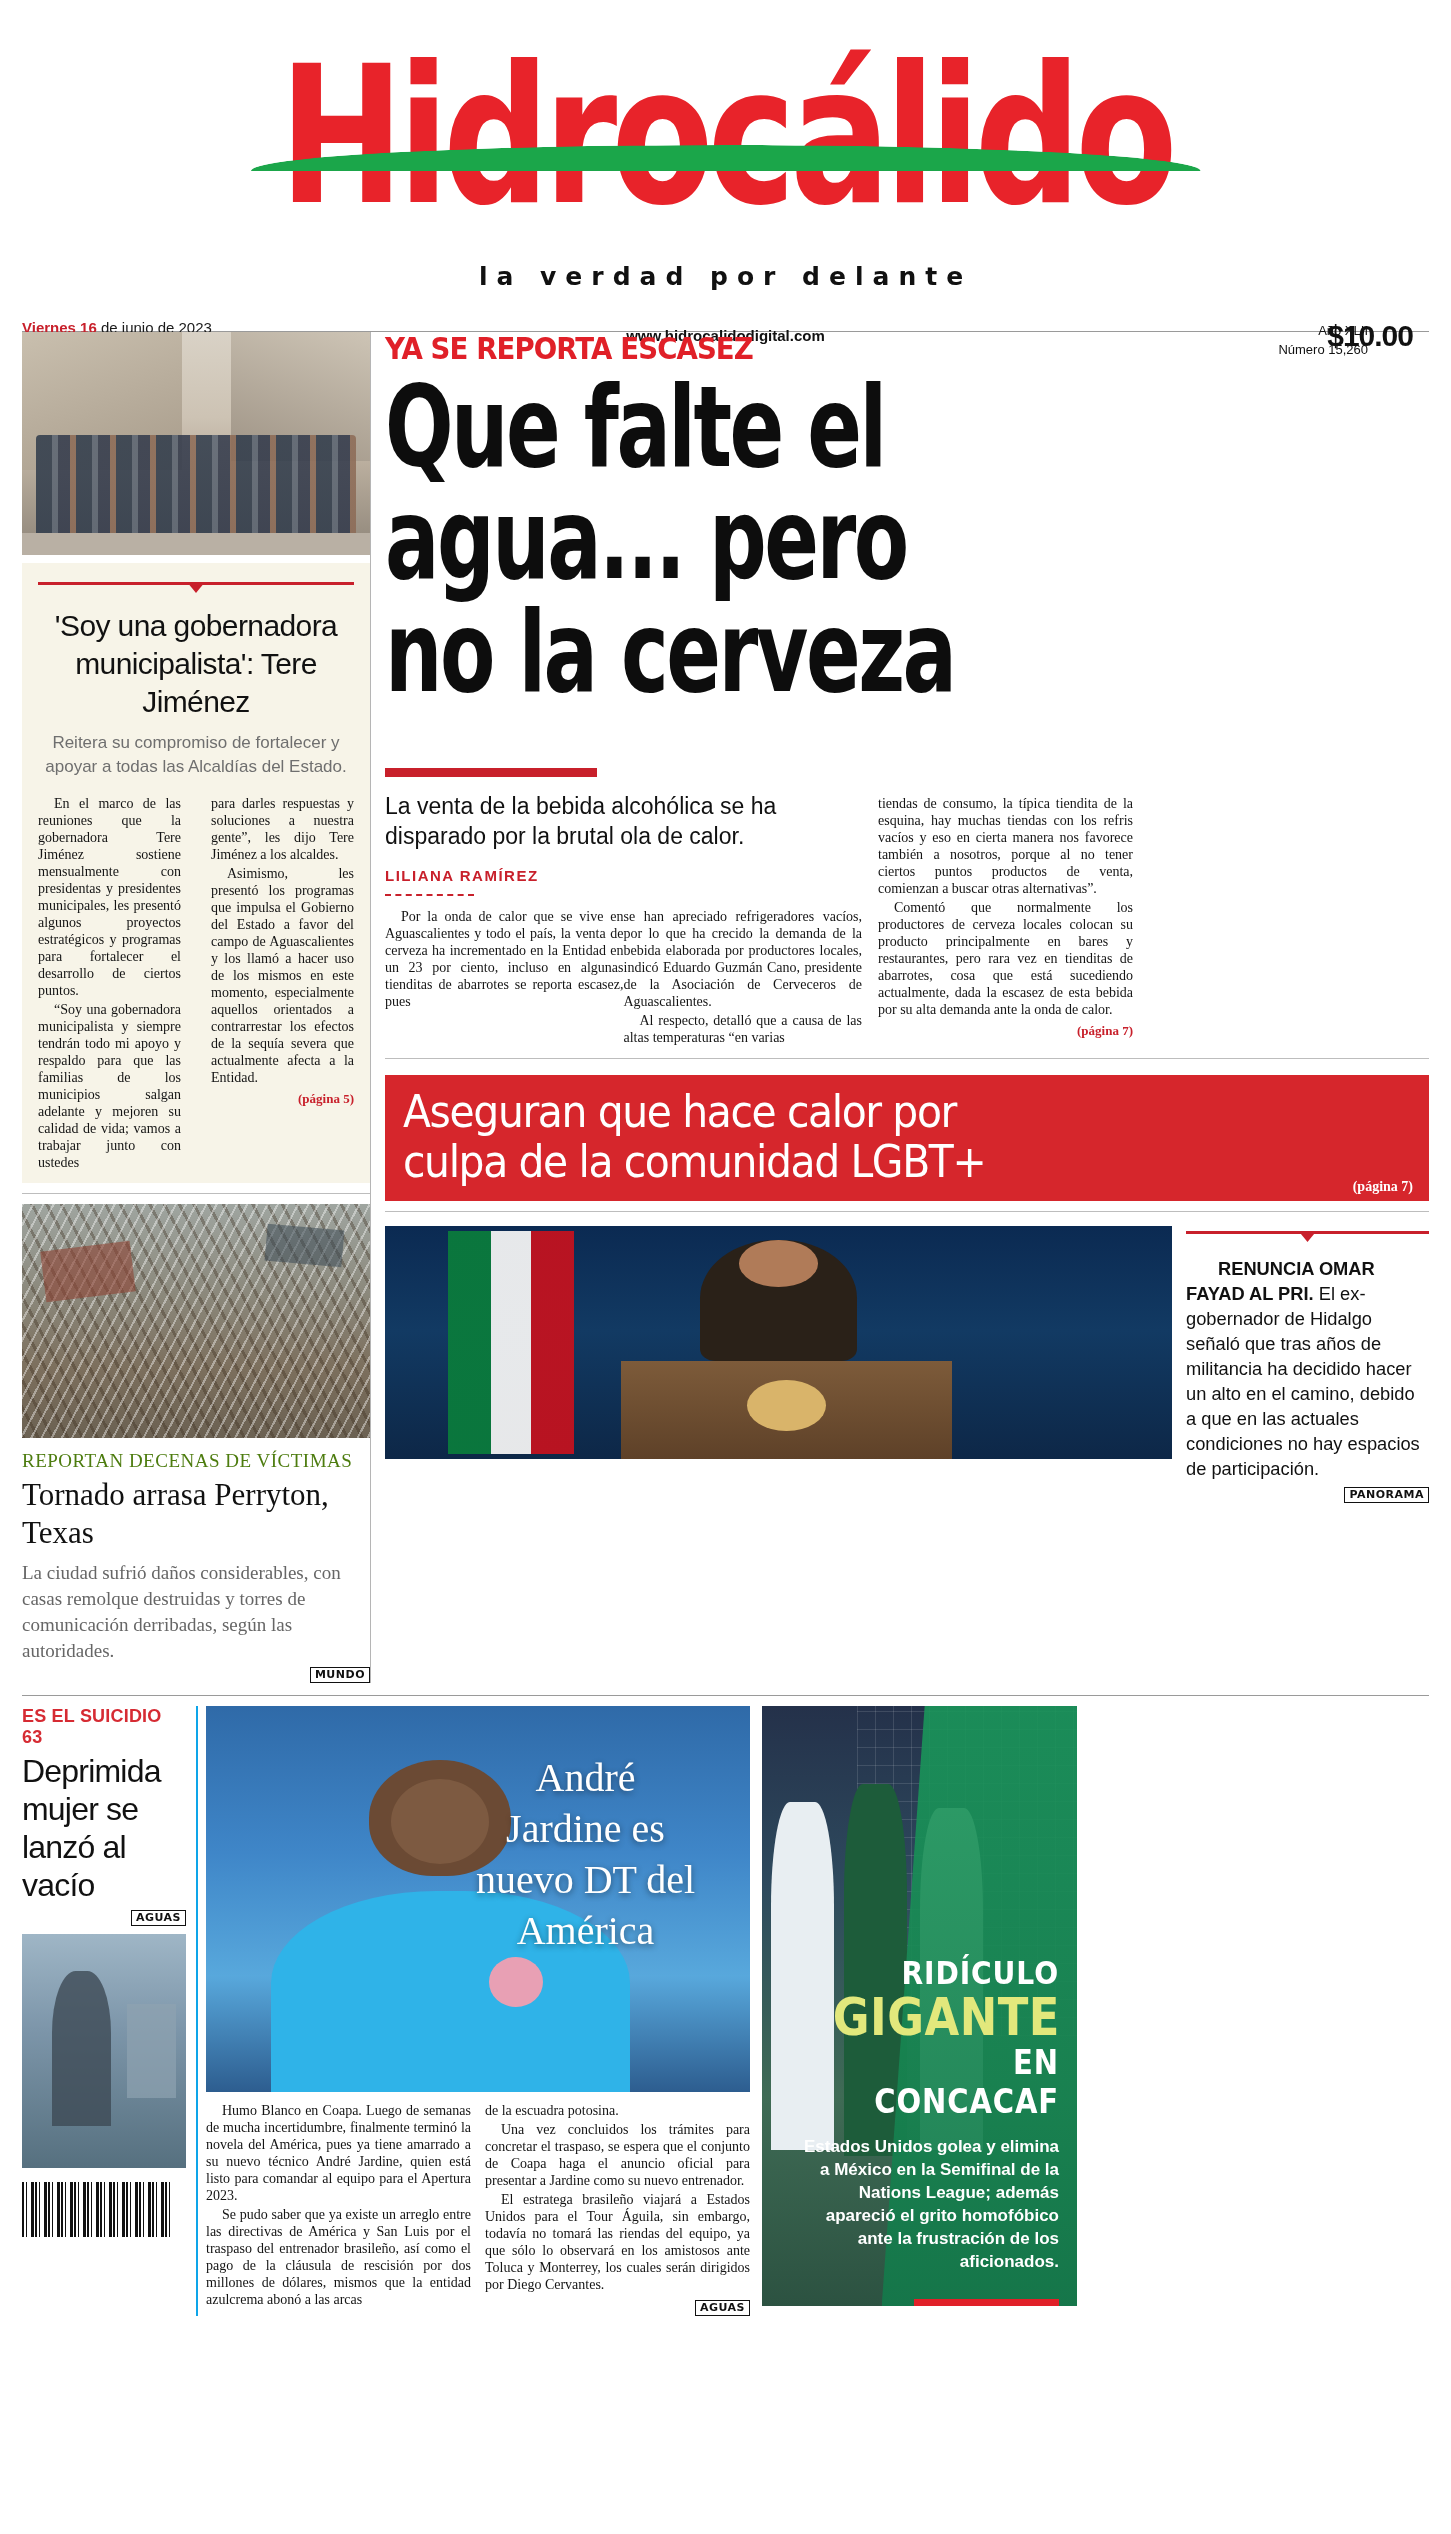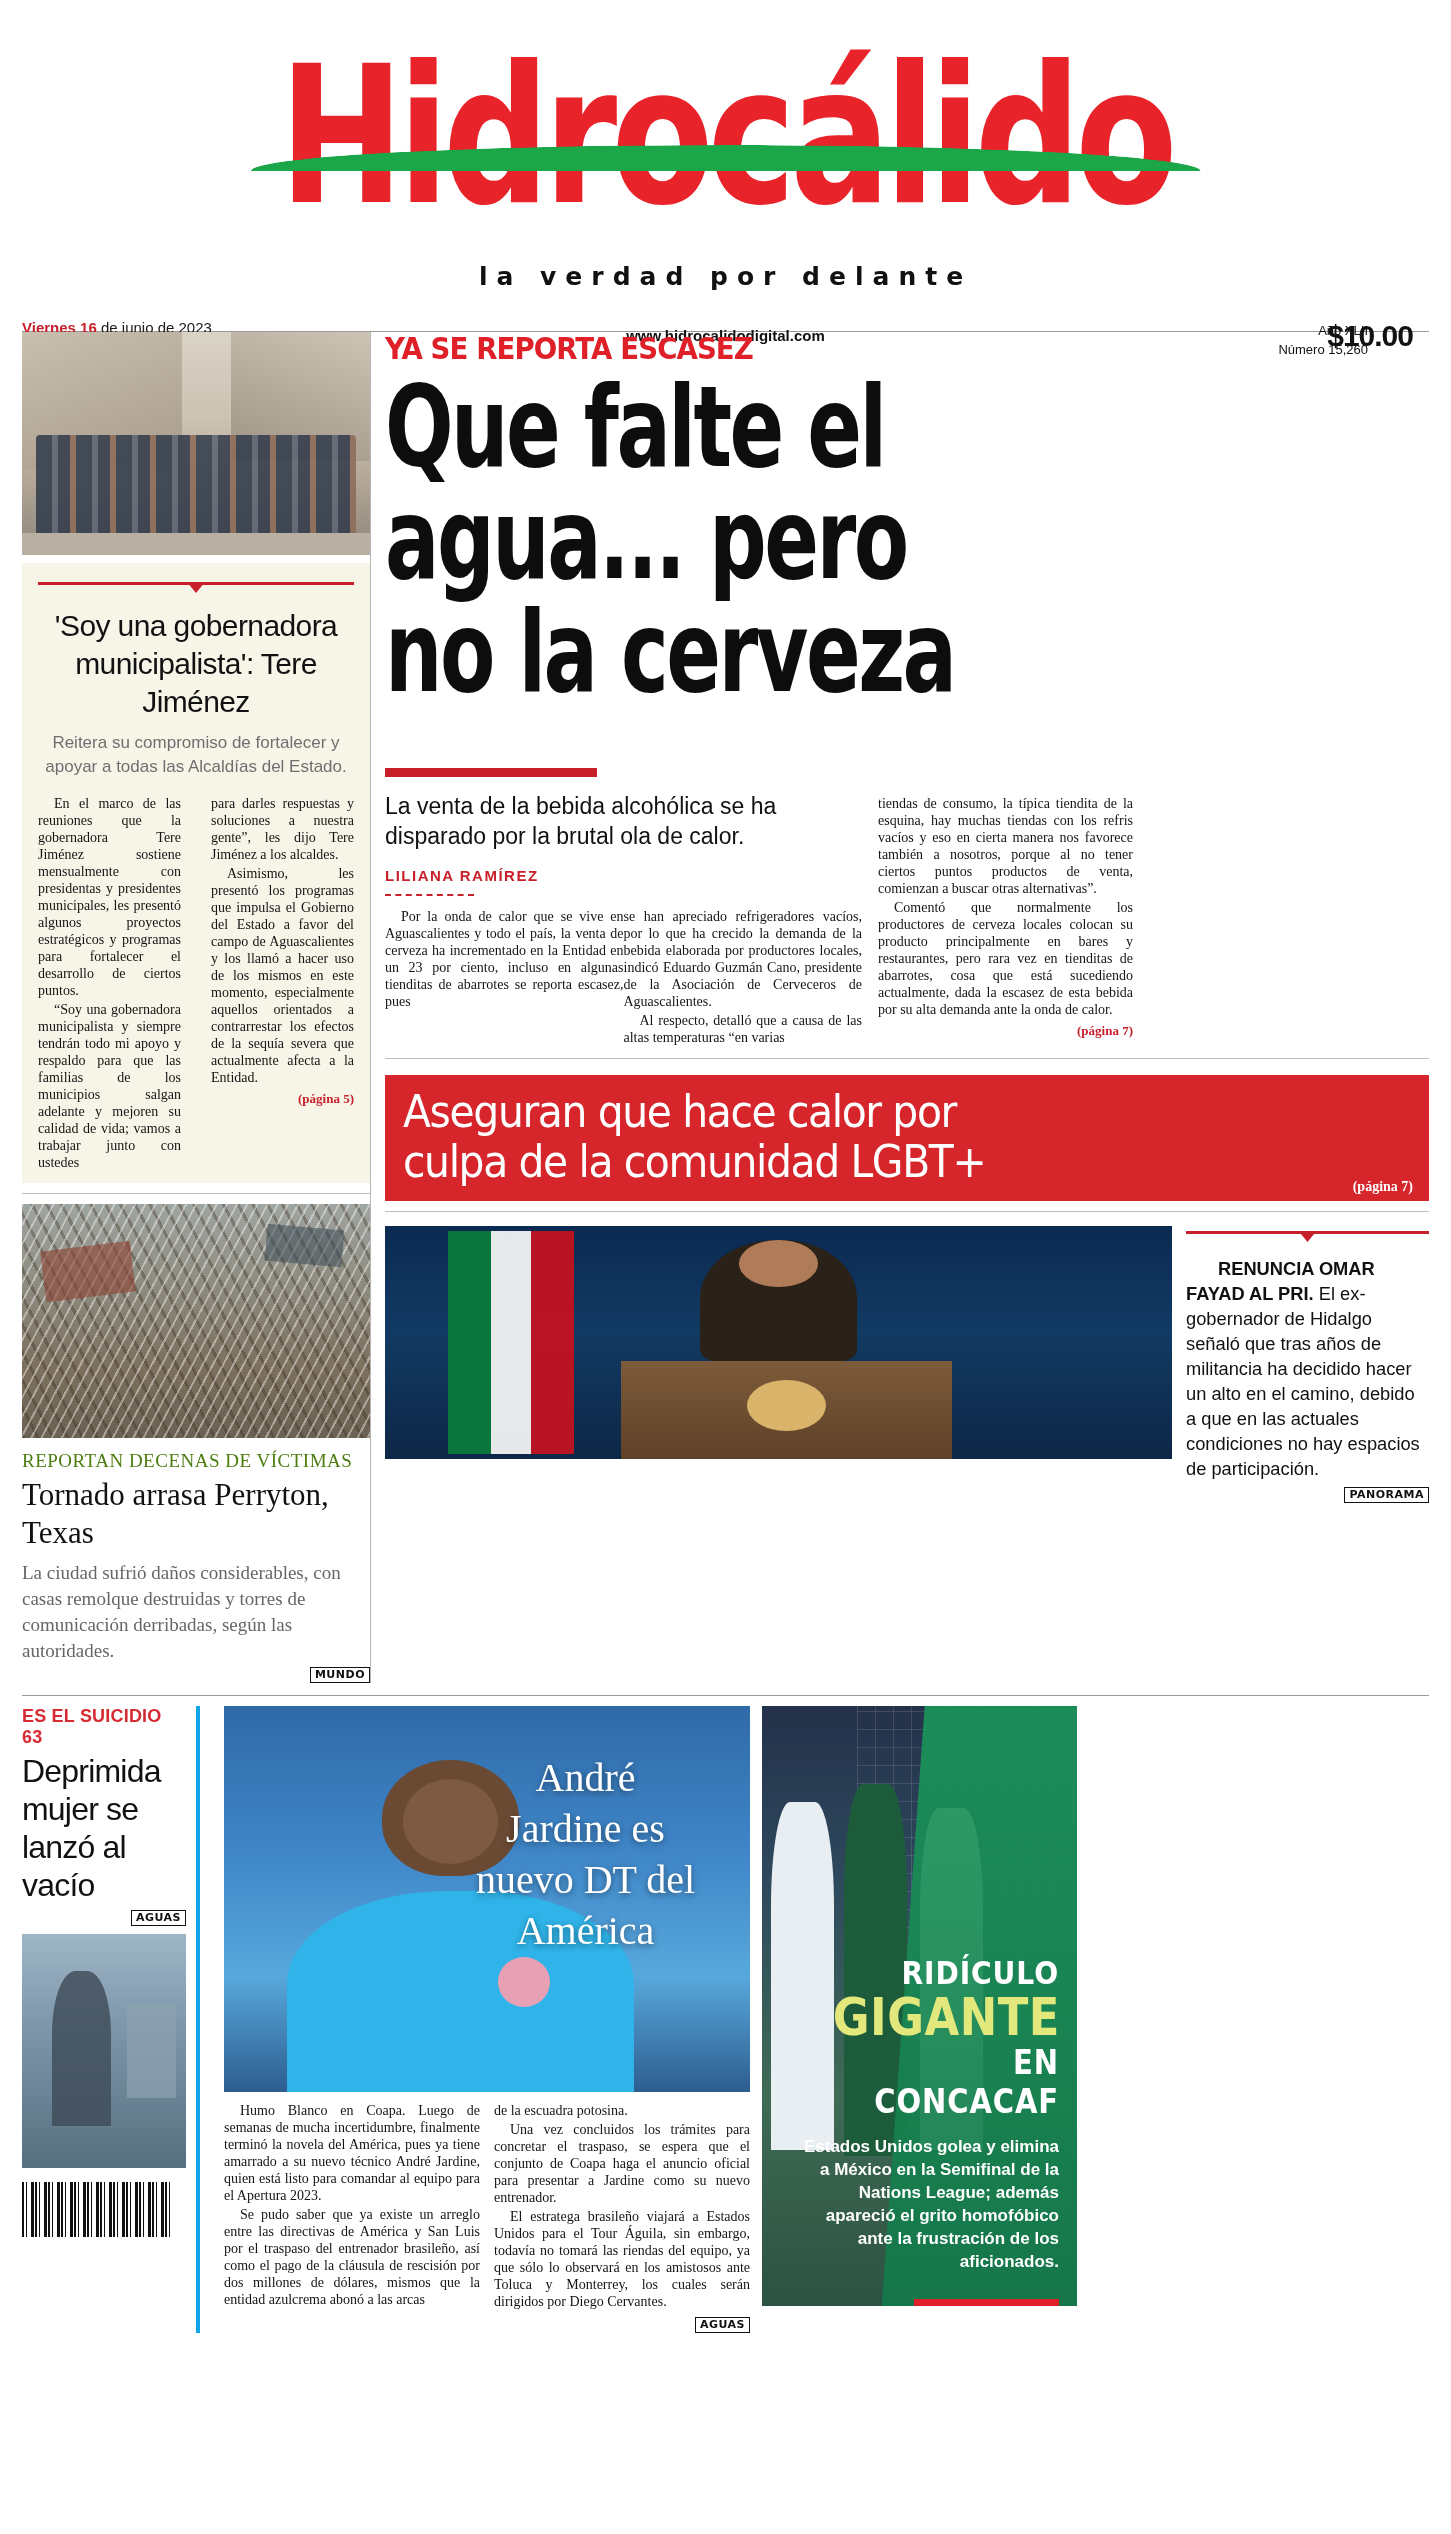--- a/index.html
+++ b/index.html
@@ -195,21 +195,21 @@
     font-family:"Liberation Serif", serif; font-size:31px; line-height:38px; color:#111; margin-top:4px;
   }
   .tornado-deck {
     font-family:"Liberation Serif", serif; font-size:19px; line-height:26px; color:#666; margin-top:8px;
   }
 
   
   .bottom-rule { border-top:1px solid #9a9a9a; margin-top:12px; }
   .bottom-grid { display:flex; margin-top:10px; }
   .bg-col1 { width:174px; flex:0 0 174px; padding-right:10px;}
-  .bg-col3 { flex:1; padding-left:24px; border-left:4px solid #0ea5e9;}
+  .bg-col3 { flex:1; padding-left:8px; border-left:2px solid #0ea5e9;}
   .bg-col4 { width:327px; flex:0 0 327px; padding-left:12px;}
 
   .sui-kicker{font-family:"Liberation Sans",sans-serif;font-weight:bold;color:#D62B33;font-size:18px;letter-spacing:0.2px;}
   .sui-title{font-family:"Liberation Sans",sans-serif;font-size:32px;line-height:38px;color:#111;margin-top:4px;letter-spacing:-0.8px;}
 
   .jardine-title{
     font-family:"Liberation Serif", serif; color:#fff; font-size:40px; line-height:51px;
     text-align:center; position:absolute; right:16px; top:46px; width:297px; z-index:3;
     text-shadow:0 2px 6px rgba(0,0,0,.45);
   }

